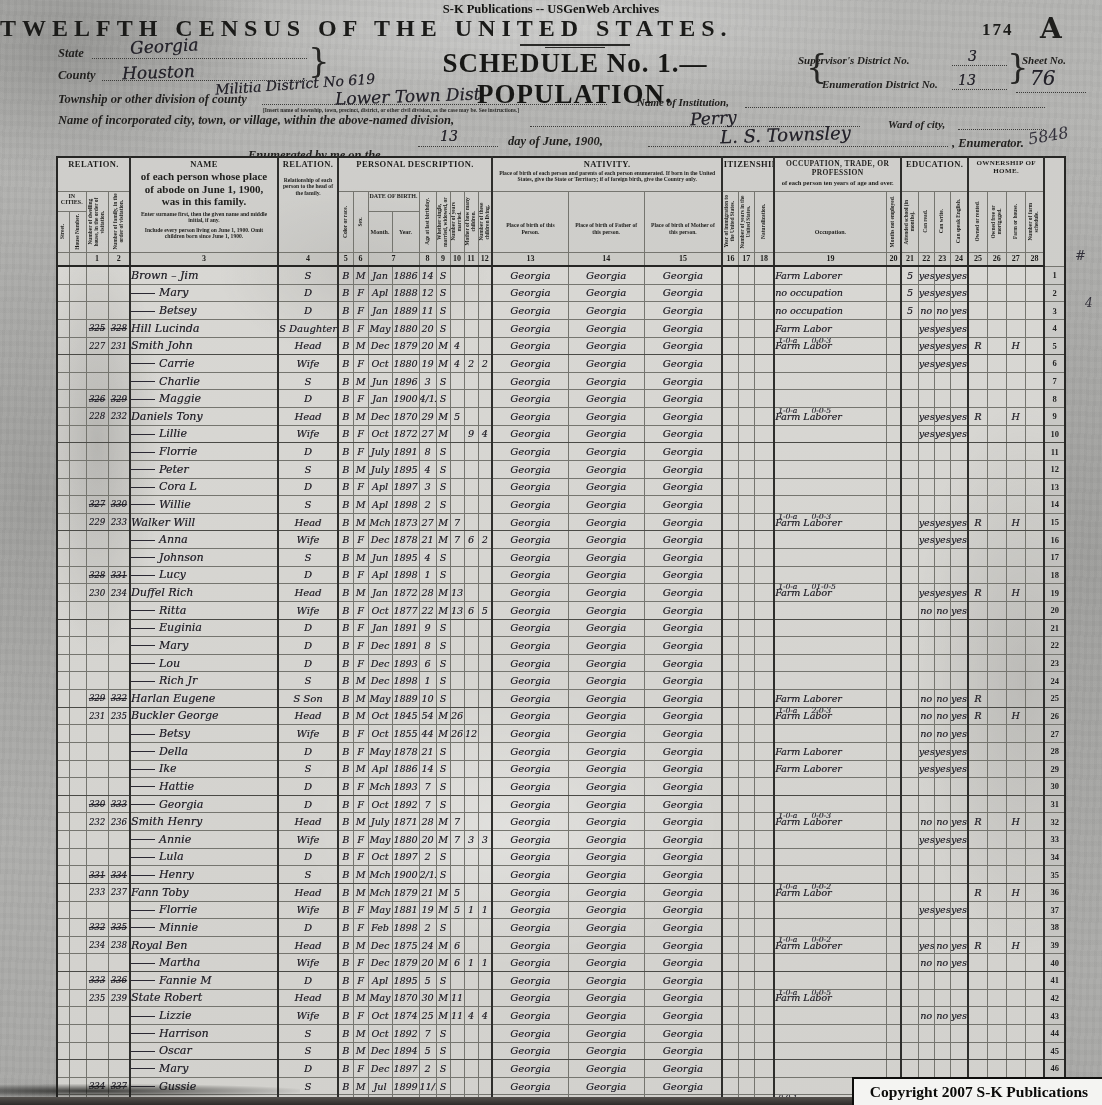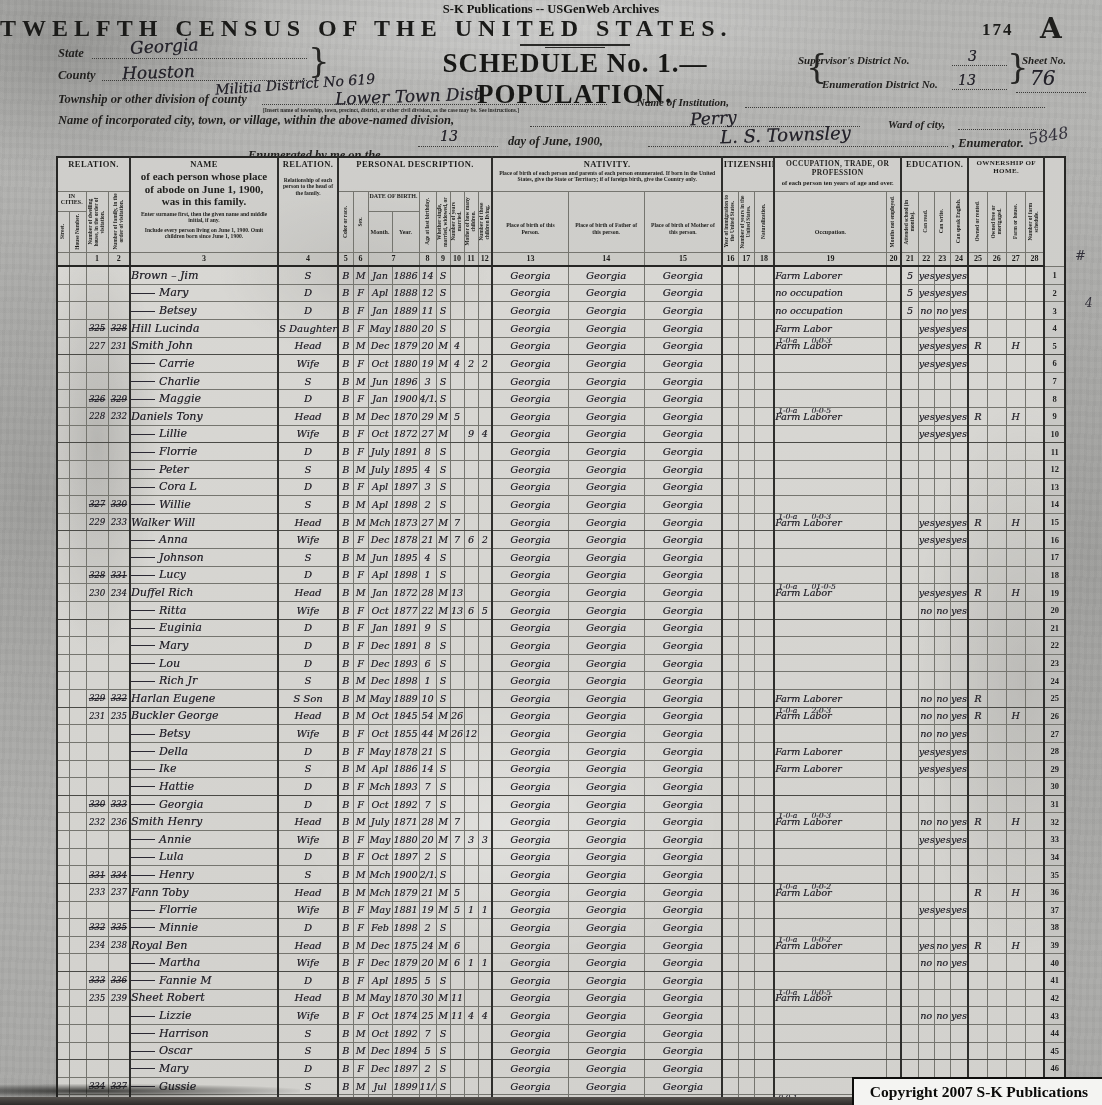--- a/index.html
+++ b/index.html
@@ -1780,21 +1780,21 @@
           <td class="c-mtg hw"></td>
           <td class="c-fh hw"></td>
           <td class="c-farm gb hw"></td>
           <td class="c-num">41</td>
         </tr>
         <tr>
           <td class="c-street hw"></td>
           <td class="c-house hw"></td>
           <td class="c-dwell hw">235</td>
           <td class="c-fam gb hw">239</td>
-          <td class="c-name gb hw"><span>Sheet Robert</span></td>
+          <td class="c-name gb hw"><span>State Robert</span></td>
           <td class="c-rel gb hw">Head</td>
           <td class="c-color hw">B</td>
           <td class="c-sex hw">M</td>
           <td class="c-mo hw">May</td>
           <td class="c-yr hw">1870</td>
           <td class="c-age hw">30</td>
           <td class="c-mar hw">M</td>
           <td class="c-ym hw">11</td>
           <td class="c-mc hw"></td>
           <td class="c-cl gb hw"></td>

